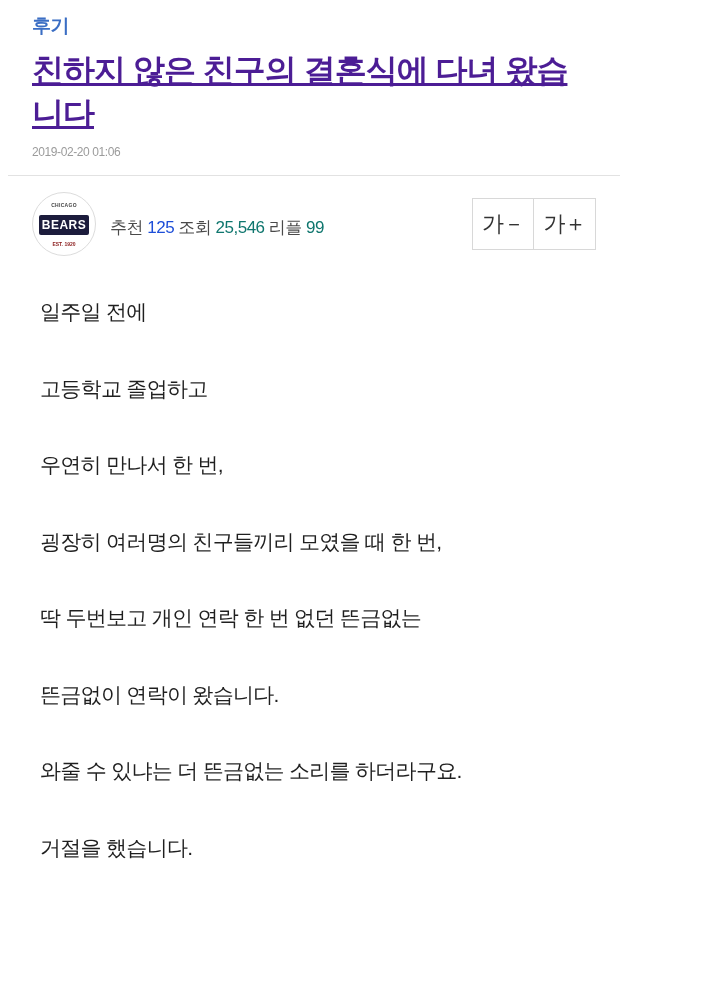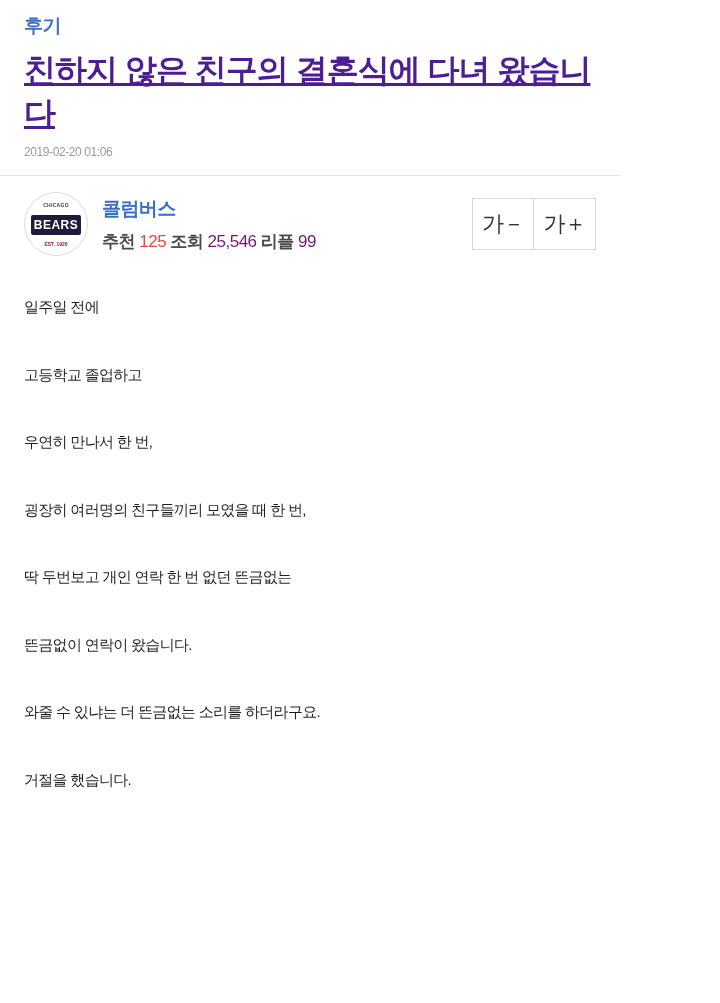--- a/index.html
+++ b/index.html
@@ -13,20 +13,21 @@
     height: 1003px;
     font-family: "Liberation Sans", sans-serif;
     color: #222222;
     overflow: hidden;
   }
   .page {
     width: 620px;
     height: 1003px;
     background: #ffffff;
     position: relative;
+    padding-left: 8px;
   }
   
   .post-header {
     padding: 14px 24px 0 24px;
   }
   .category {
     display: inline-block;
     font-size: 19px;
     font-weight: 700;
     color: #3b6ec4;
@@ -122,23 +123,23 @@
     letter-spacing: -0.6px;
     line-height: 1.5;
   }
   .author-stats {
     font-size: 17px;
     color: #5a5a5a;
     letter-spacing: -0.5px;
     margin-top: 6px;
     white-space: nowrap;
   }
-  .author-stats .label { color: #4a4a4a; font-weight: bold; }
-  .author-stats .num { color: #ef4444; }
-  .author-stats .num-red { color: #701a75; }
+  .author-stats .label { color: #4a4a4a; }
+  .author-stats .num { color: #1d4ed8; }
+  .author-stats .num-red { color: #0f766e; }
   .font-buttons {
     display: flex;
     flex: 0 0 auto;
   }
   .font-btn {
     width: 62px;
     height: 52px;
     border: 1px solid #d8d8d8;
     background: #ffffff;
     font-size: 22px;
@@ -150,25 +151,25 @@
     cursor: pointer;
   }
   .font-btn + .font-btn {
     border-left: none;
   }
   
   .post-body {
     padding: 22px 24px 0 24px;
   }
   .post-body p {
-    font-size: 15px;
+    font-size: 21px;
     line-height: 1.5;
     color: #1f1f1f;
     letter-spacing: -0.7px;
-    margin: 0 0 45px 0;
+    margin: 0 0 45px 8px;
   }
 </style>
 </head>
 <body>
 
 <div class="page">
 
   <div class="post-header">
     <div class="category">후기</div>
     <h1 class="post-title">친하지 않은 친구의 결혼식에 다녀 왔습니다</h1>
@@ -177,21 +178,20 @@
 
   <div class="divider"></div>
 
   <div class="author-row">
     <div class="avatar">
       <span class="badge-top">CHICAGO</span>
       <span class="badge-main">BEARS</span>
       <span class="badge-bottom">EST. 1920</span>
     </div>
     <div class="author-meta">
-      <div class="author-name">콜럼버스</div>
       <div class="author-stats">
         <span class="label">추천</span>
         <span class="num">125</span>
         <span class="label">조회</span>
         <span class="num-red">25,546</span>
         <span class="label">리플</span>
         <span class="num-red">99</span>
       </div>
     </div>
     <div class="font-buttons">

